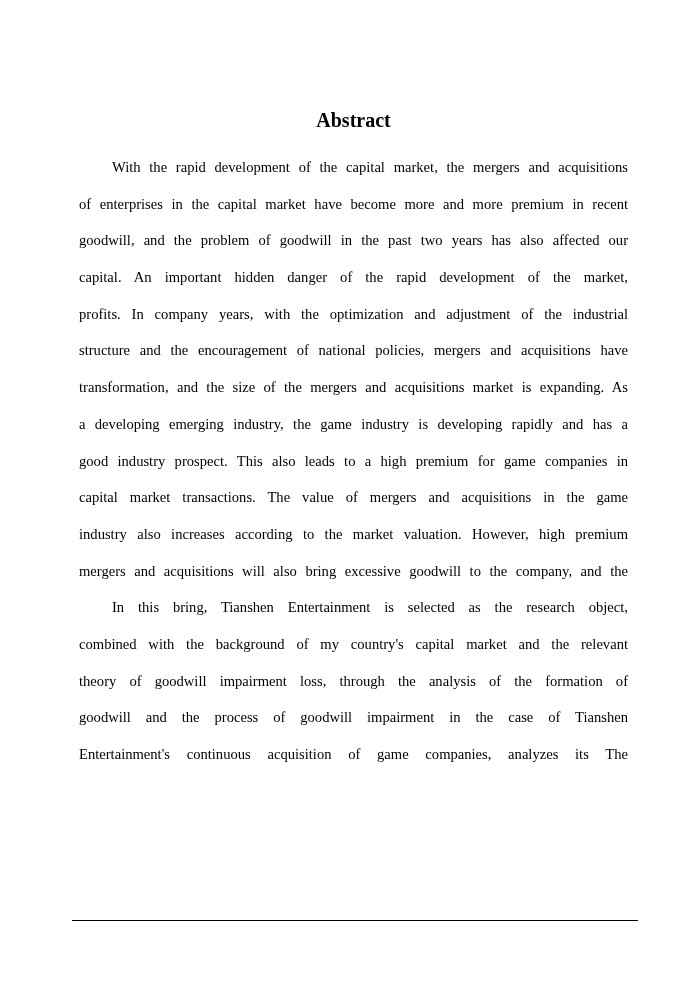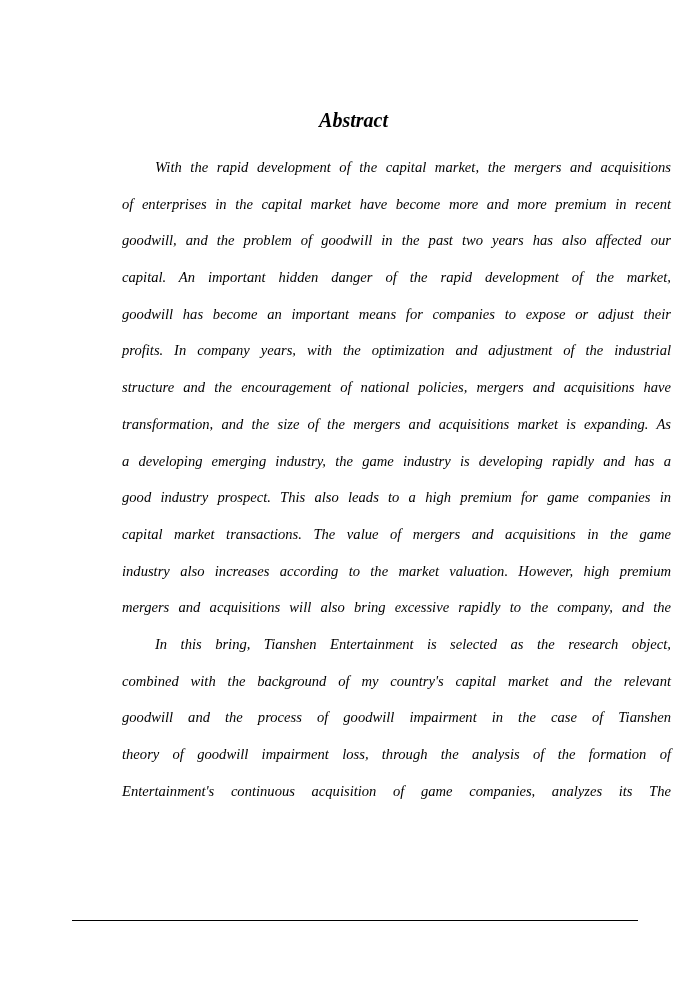--- a/index.html
+++ b/index.html
@@ -14,39 +14,37 @@
       overflow: hidden;
       font-family: "Liberation Serif", "DejaVu Serif", serif;
       color: #000000;
     }
     .page {
       position: absolute;
       left: 0;
       top: 0;
       width: 695px;
       height: 982px;
-      font-style: italic;
     }
     .title {
       position: absolute;
       left: 0;
       width: 707px;
       top: 108px;
       text-align: center;
       font-size: 20px;
       font-weight: bold;
       line-height: 24px;
       margin: 0;
     }
     .body-text {
       position: absolute;
       left: 79px;
       top: 149px;
       width: 549px;
-      margin-left: 43px;
     }
     .line {
       height: 36.7px;
       line-height: 36.7px;
       font-size: 14.6px;
       text-align: justify;
       text-align-last: justify;
       white-space: nowrap;
       overflow: visible;
     }
@@ -70,31 +68,30 @@
 
 <div class="page">
   <h1 class="title">Abstract</h1>
 
   <div class="body-text">
 
     <div class="line indent">With the rapid development of the capital market, the mergers and acquisitions</div>
     <div class="line">of enterprises in the capital market have become more and more premium in recent</div>
     <div class="line">goodwill, and the problem of goodwill in the past two years has also affected our</div>
     <div class="line">capital. An important hidden danger of the rapid development of the market,</div>
-    <div class="line">goodwill has become an important means for companies to expose or adjust their</div>
     <div class="line">profits. In company years, with the optimization and adjustment of the industrial</div>
     <div class="line">structure and the encouragement of national policies, mergers and acquisitions have</div>
     <div class="line">transformation, and the size of the mergers and acquisitions market is expanding. As</div>
     <div class="line">a developing emerging industry, the game industry is developing rapidly and has a</div>
     <div class="line">good industry prospect. This also leads to a high premium for game companies in</div>
     <div class="line">capital market transactions. The value of mergers and acquisitions in the game</div>
     <div class="line">industry also increases according to the market valuation. However, high premium</div>
-    <div class="line">mergers and acquisitions will also bring excessive rapidly to the company, and the</div>
+    <div class="line">mergers and acquisitions will also bring excessive goodwill to the company, and the</div>
 
     <div class="line indent">In this bring, Tianshen Entertainment is selected as the research object,</div>
     <div class="line">combined with the background of my country's capital market and the relevant</div>
+    <div class="line">theory of goodwill impairment loss, through the analysis of the formation of</div>
     <div class="line">goodwill and the process of goodwill impairment in the case of Tianshen</div>
-    <div class="line">theory of goodwill impairment loss, through the analysis of the formation of</div>
     <div class="line">Entertainment's continuous acquisition of game companies, analyzes its The</div>
   </div>
 
   <div class="footer-rule"></div>
 </div>
 
 </body></html>

